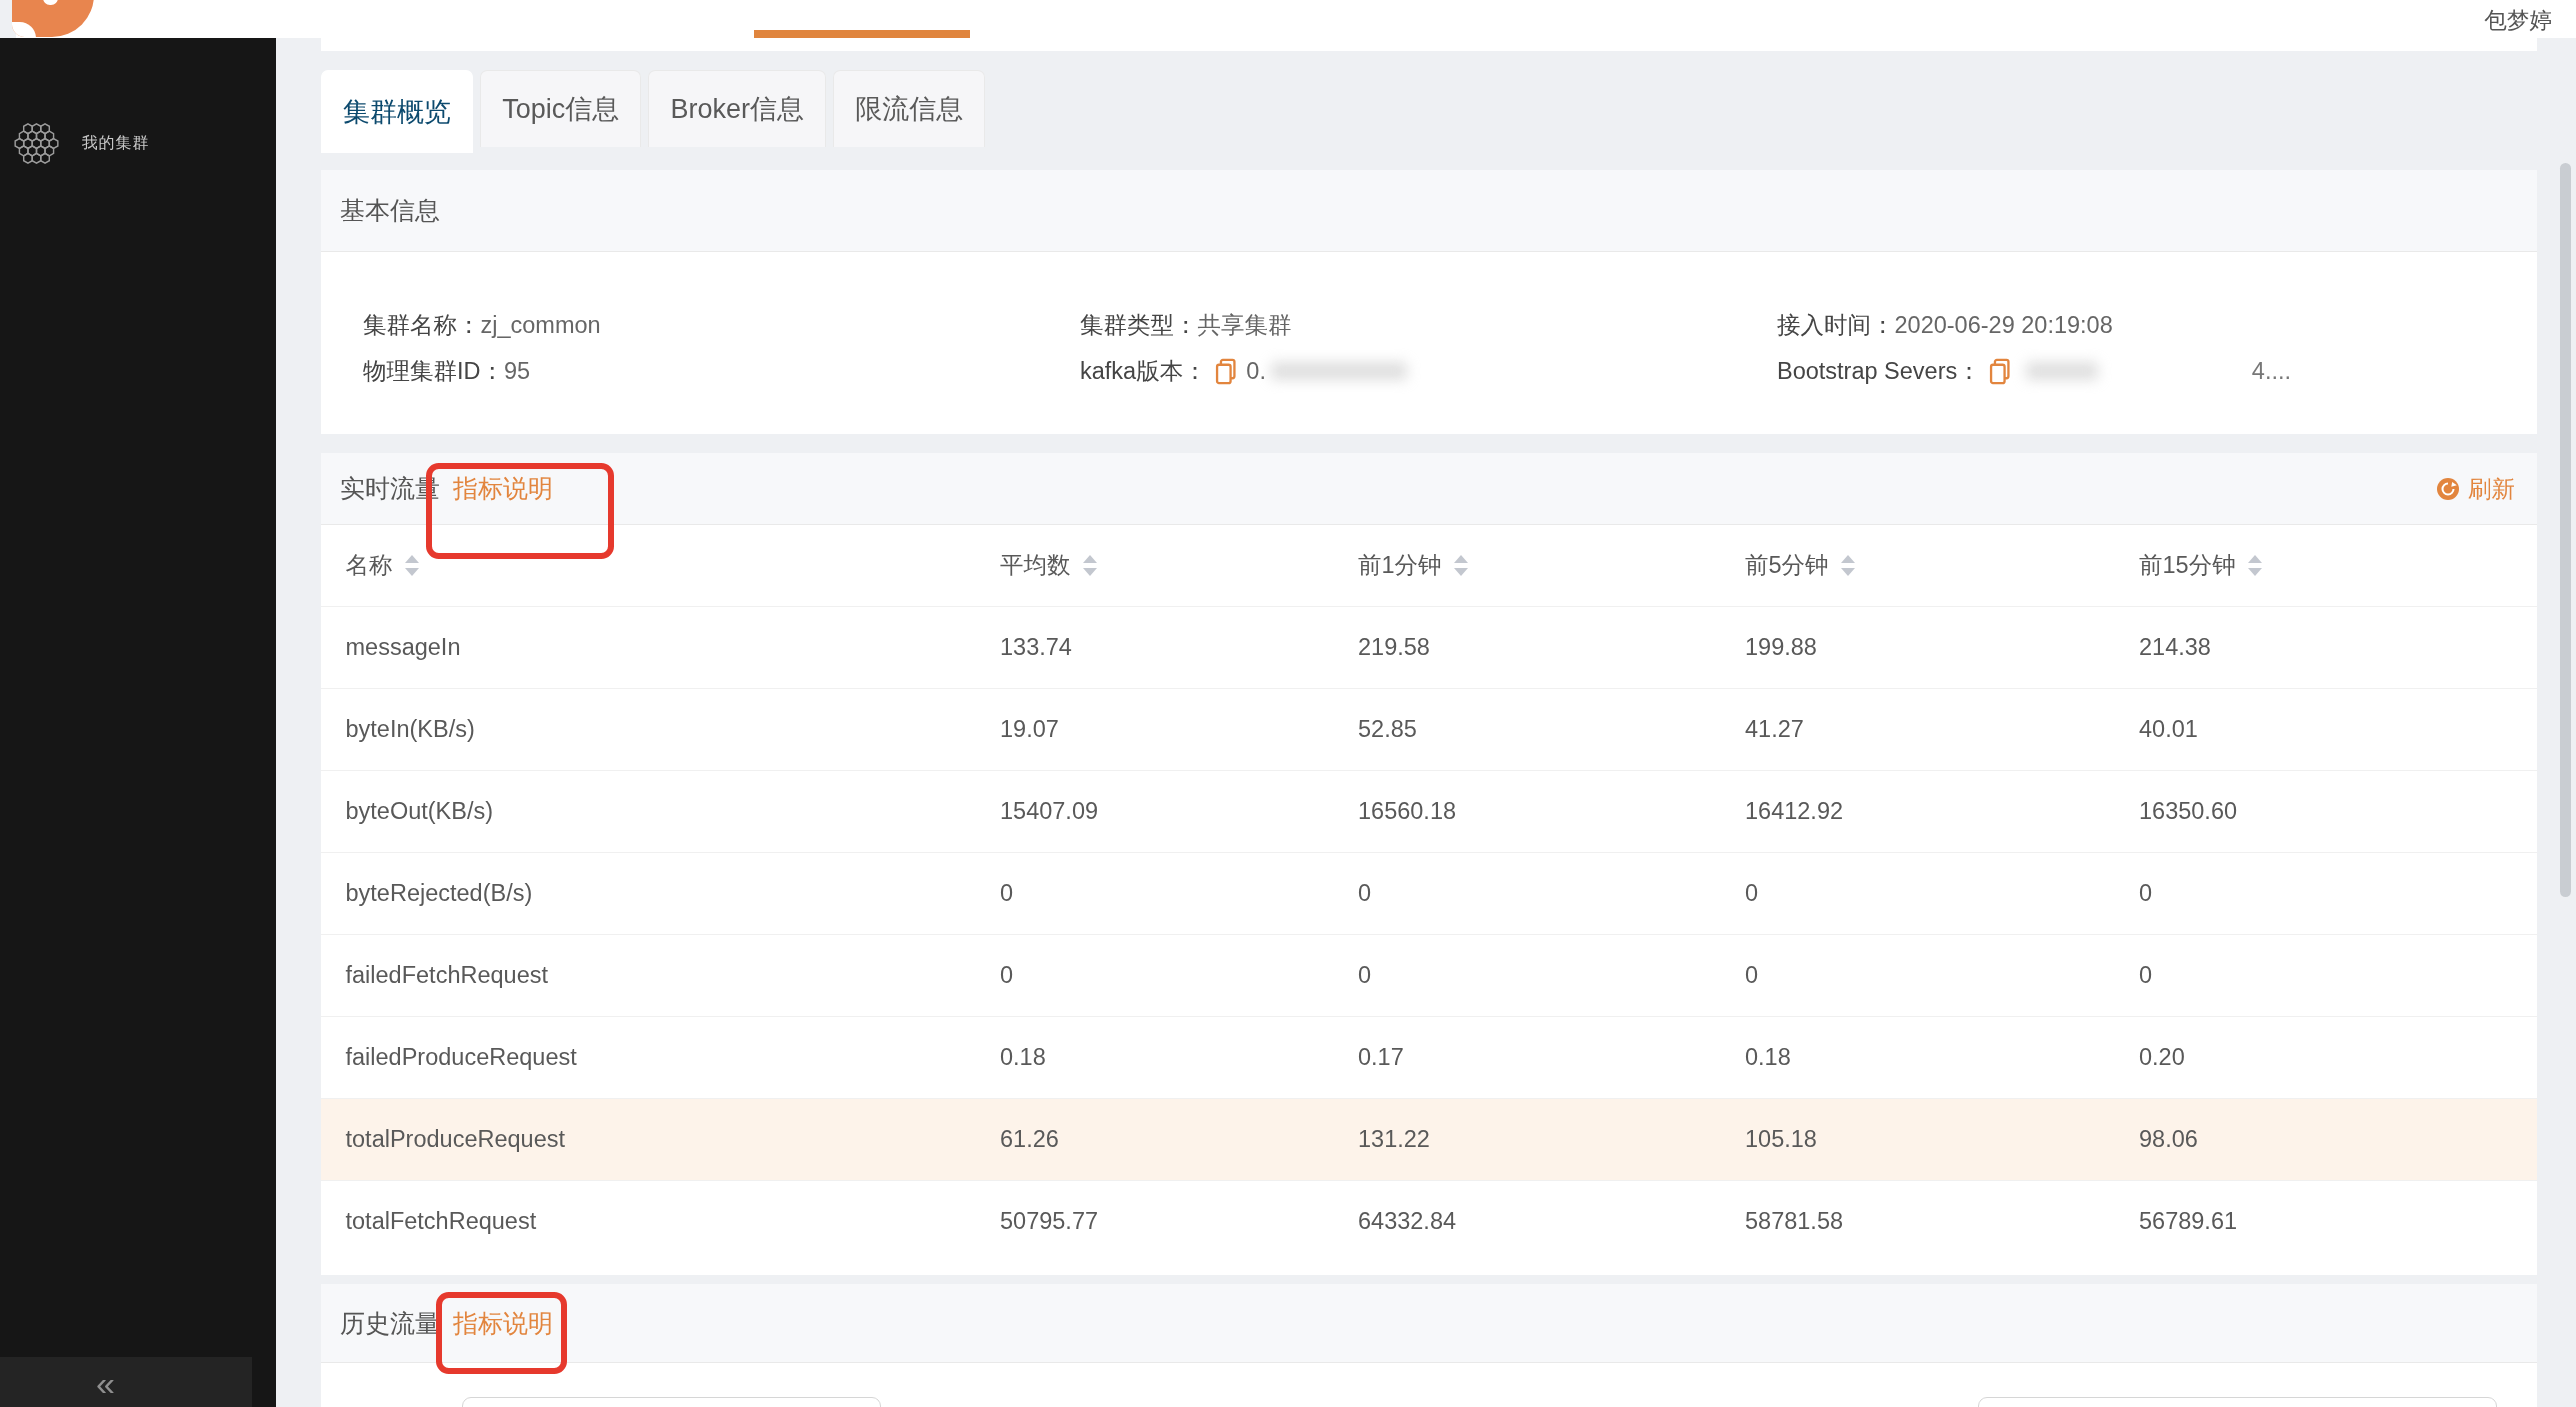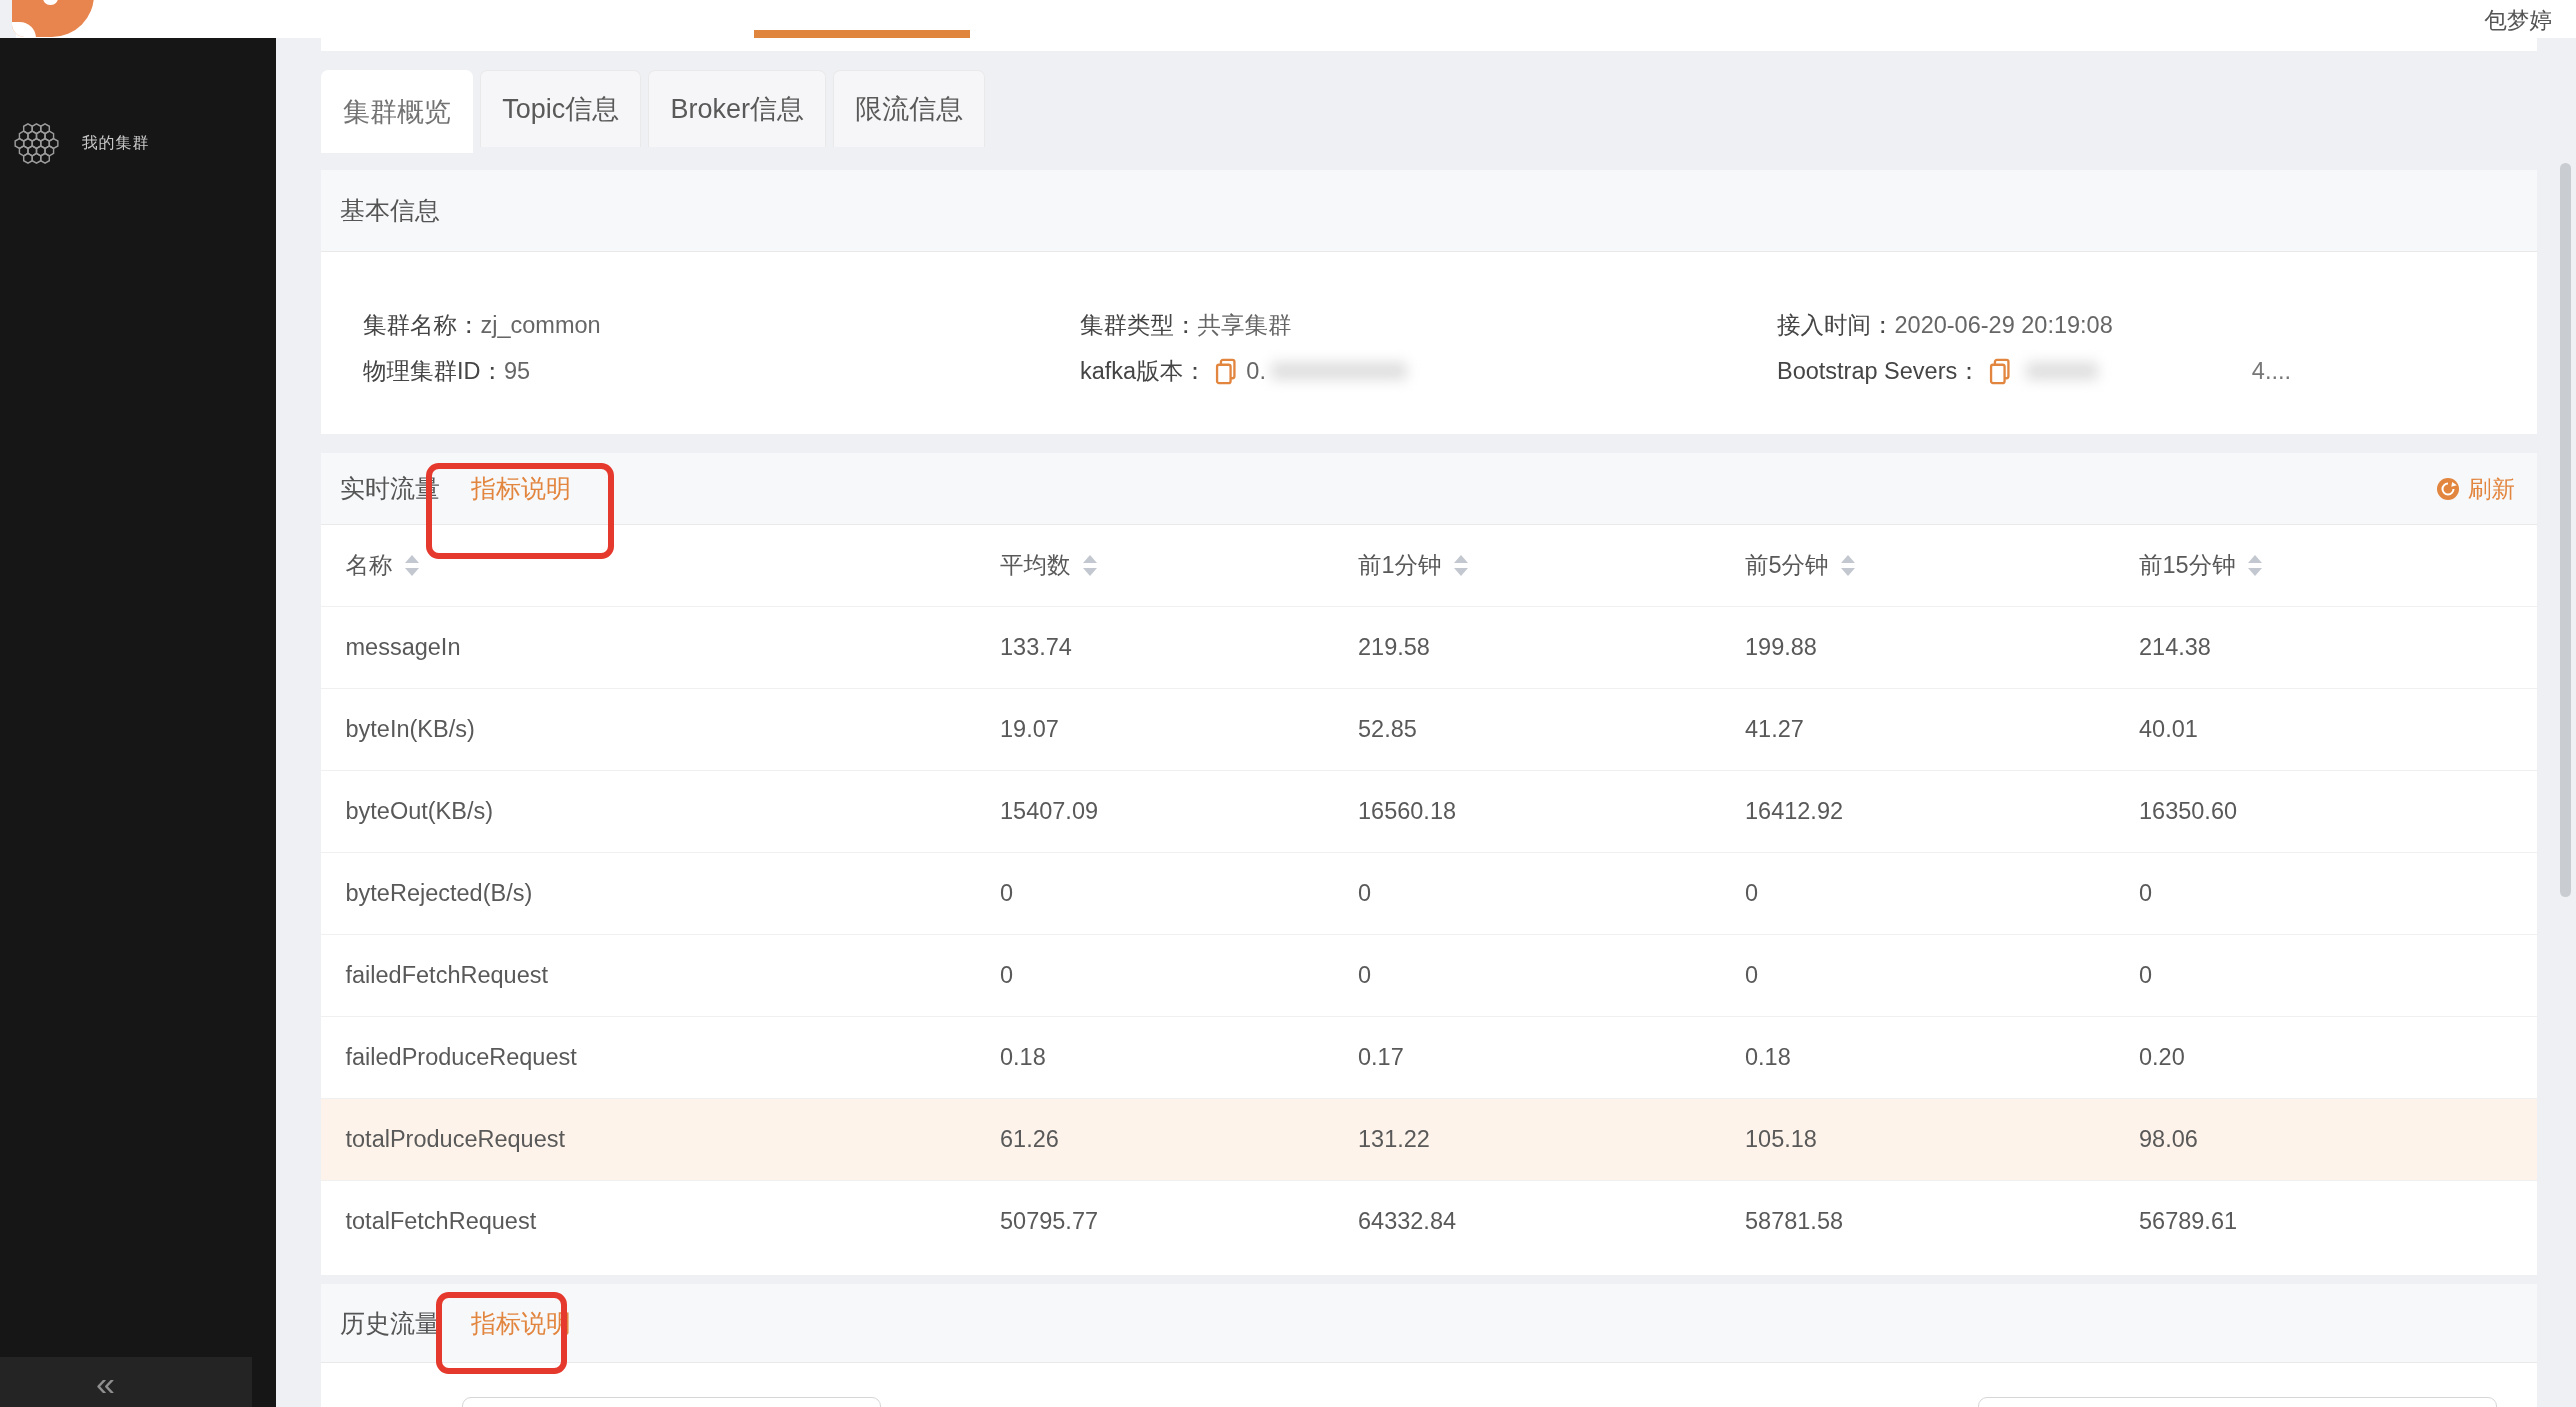--- a/index.html
+++ b/index.html
@@ -28,27 +28,27 @@
           display:flex; align-items:center; cursor:pointer; }
   .side-footer .g { margin-left:96px; font-size:34px; color:#8f8f8f; line-height:1; }
 
   
   .content-top-strip { position:absolute; left:321px; top:38px; width:2216px; height:12.7px; background:#ffffff; }
 
   .tabs { position:absolute; left:321px; top:70px; height:77px; display:flex; gap:7.2px; z-index:5; }
   .tab { height:77px; padding:0 21px; display:flex; align-items:center; font-size:27px; color:#595959;
          background:#f6f6f8; border:0.9px solid #e9e9e9; border-bottom:none; border-radius:7.2px 7.2px 0 0;
          cursor:pointer; white-space:nowrap; }
-  .tab.active { background:#ffffff; color:#737373; border-color:#ffffff; height:83px; }
+  .tab.active { background:#ffffff; color:#0c4a6e; border-color:#ffffff; height:83px; }
 
   .panel { position:absolute; left:321px; width:2216px; background:#ffffff; }
   .panel-band { height:82px; background:#f7f8fa; border-bottom:0.9px solid #e9e9e9; position:relative;
          display:flex; align-items:center;text-align:center; }
   .panel-band .title { margin-left:19px; font-size:25px; color:#555; }
-  .metric-link { margin-left:31px; font-size:25px; color:#e2853e; cursor:pointer; }
+  .metric-link { margin-left:13px; font-size:25px; color:#e2853e; cursor:pointer; }
 
   
   .panel-basic { top:170px; height:264px; }
   .panel-basic .panel-band { height:82px; }
   .bi-col { position:absolute; top:140px; }
   .bi-col .field { height:31px; line-height:31px; margin-bottom:14.5px; font-size:23.5px; white-space:nowrap;
          display:flex; align-items:center; }
   .bi-col .field .flabel { color:#454545; }
   .bi-col .field .fvalue { color:#666; margin-left:0; }
   .bi-col1 { left:42px; } .bi-col2 { left:759px; } .bi-col3 { left:1456px; }

